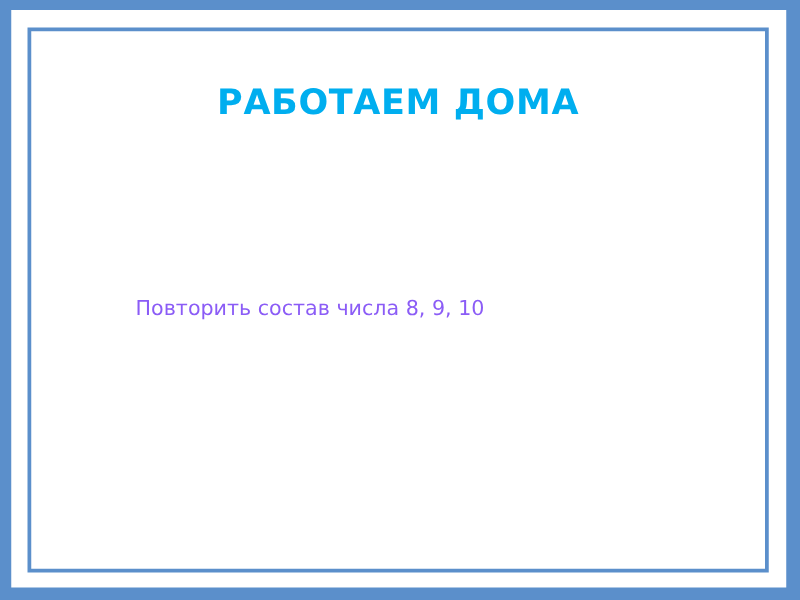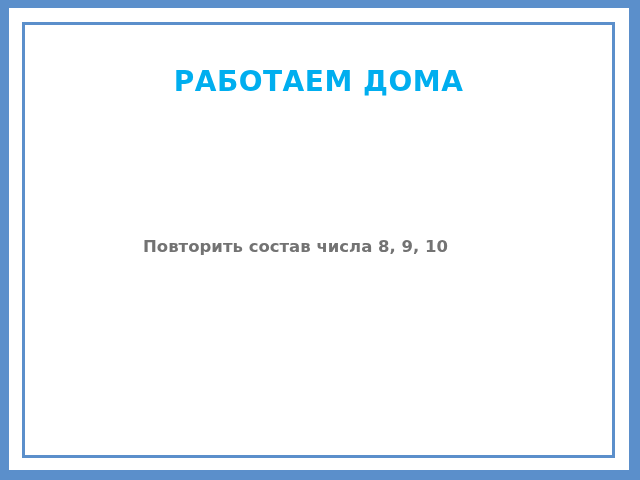--- a/index.html
+++ b/index.html
@@ -78,25 +78,25 @@
     line-height: 1.1;
     white-space: nowrap;
   }
 
   
   .body-block {
     position: absolute;
     left: 23px;
     top: 159px;
     width: 400px;
-    color: #737373;
+    color: #8b5cf6;
     font-size: 16.5px;
-    font-weight: bold;
+    font-weight: normal;
     line-height: 25px;
-    text-align: right;
+    text-align: center;
     white-space: pre-wrap;
     word-wrap: break-word;
   }
   .body-line {
     display: block;
     white-space: pre-wrap;
   }
 </style>
 </head>
 <body>

